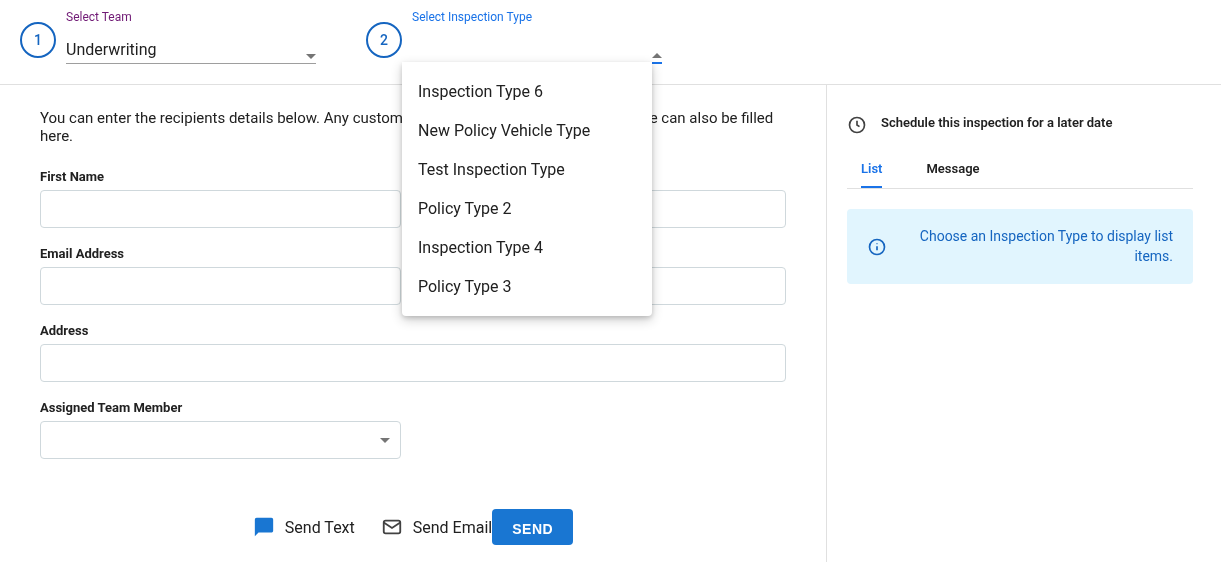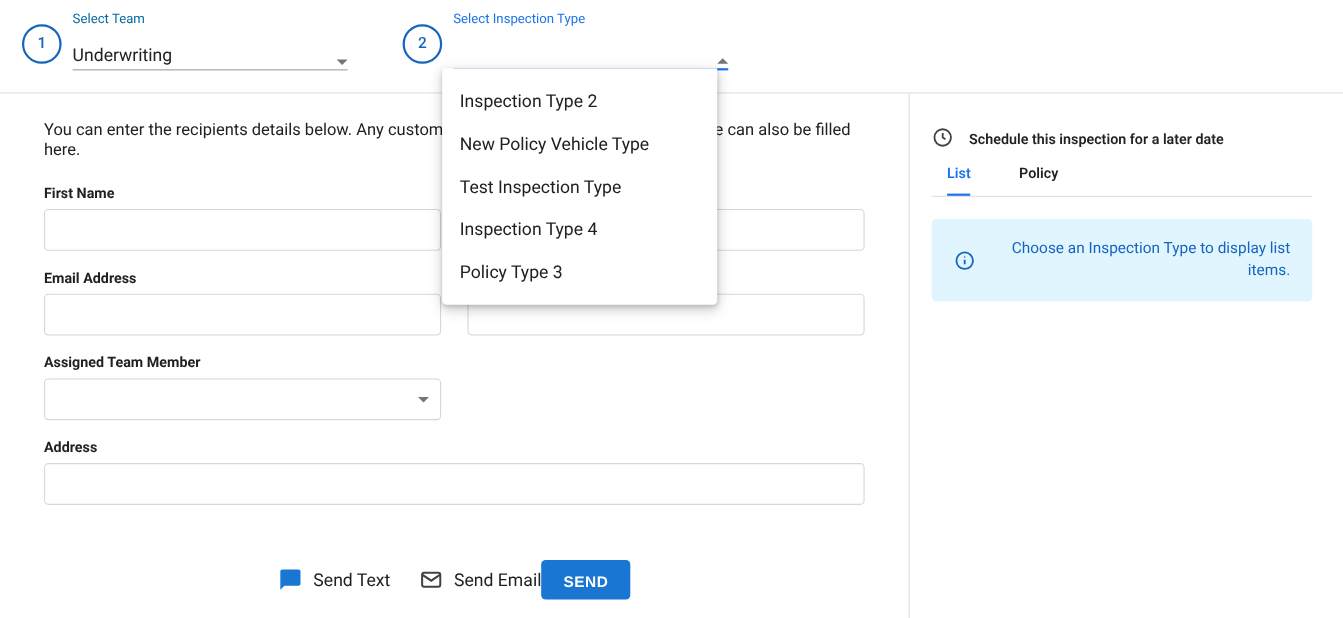--- a/index.html
+++ b/index.html
@@ -37,21 +37,21 @@
     display: flex;
     align-items: center;
     justify-content: center;
     margin-top: 12px;
     margin-right: 10px;
     flex-shrink: 0;
   }
   .step-body { display: flex; flex-direction: column; }
   .step-label {
     font-size: 12px;
-    color: #0369a1;
+    color: #701a75;
     margin-bottom: 4px;
   }
   .step-label.active { color: #1a73e8; }
   .mat-select {
     width: 250px;
     height: 36px;
     display: flex;
     align-items: flex-end;
     justify-content: space-between;
     border-bottom: 1px solid #9e9e9e;
@@ -188,23 +188,23 @@
     cursor: pointer;
   }
 
   
   .right-col {
     flex: 1;
     padding: 30px 28px 20px 20px;
   }
   .schedule-row {
     display: flex;
-    align-items: flex-end;
+    align-items: flex-start;
     gap: 14px;
-    margin-bottom: 16px;
+    margin-bottom: 26px;
   }
   .schedule-row svg { width: 20px; height: 20px; flex-shrink:0; }
   .schedule-row .txt { font-size: 13px; font-weight: 600; color: #212121; }
 
   .tabs {
     display: flex;
     border-bottom: 1px solid #e0e0e0;
     margin-bottom: 20px;
   }
   .tab {
@@ -262,23 +262,24 @@
       <div class="mat-select active">
         <span class="value"></span>
         <span class="caret up"></span>
       </div>
     </div>
   </div>
 
 </div>
 
 <div class="dropdown-panel">
-  <div class="dropdown-item">Inspection Type 2</div>
+  <div class="dropdown-item">Inspection Type 6</div>
   <div class="dropdown-item">New Policy Vehicle Type</div>
   <div class="dropdown-item">Test Inspection Type</div>
+  <div class="dropdown-item">Policy Type 2</div>
   <div class="dropdown-item">Inspection Type 4</div>
   <div class="dropdown-item">Policy Type 3</div>
 </div>
 
 <div class="main">
 
   <div class="left-col">
     <p class="intro">You can enter the recipients details below. Any custom fields assigned to the Inspection Type can also be filled here.</p>
 
     <div class="field-row">
@@ -292,38 +293,38 @@
       </div>
     </div>
 
     <div class="field-row">
       <div class="field half">
         <label class="field-label">Email Address</label>
         <input class="text-input" style="">
       </div>
       <div class="field half">
         <label class="field-label">Phone Number</label>
+        <input class="text-input" style="">
+      </div>
+    </div>
+
+    <div class="field-row">
+      <div class="field">
+        <label class="field-label">Address</label>
         <input class="text-input" style="">
       </div>
     </div>
 
     <div class="field-row">
       <div class="field half">
         <label class="field-label">Assigned Team Member</label>
         <div class="select-input">
           <span></span>
           <span class="caret"></span>
         </div>
-      </div>
-    </div>
-
-    <div class="field-row">
-      <div class="field">
-        <label class="field-label">Address</label>
-        <input class="text-input" style="">
       </div>
     </div>
 
     <div class="action-row">
       <div class="checks">
         <div class="check">
           <svg viewBox="0 0 24 24" fill="#1976d2">
               <path d="M20 2H4c-1.1 0-2 .9-2 2v18l4-4h14c1.1 0 2-.9 2-2V4c0-1.1-.9-2-2-2z"></path>
             </svg>
           <span class="txt">Send Text</span>
@@ -344,21 +345,21 @@
     <div class="schedule-row">
       <svg viewBox="0 0 24 24" fill="none" stroke="#424242" stroke-width="2">
           <circle cx="12" cy="12" r="9"></circle>
           <path d="M12 7v5l3 2"></path>
         </svg>
       <span class="txt">Schedule this inspection for a later date</span>
     </div>
 
     <div class="tabs">
       <div class="tab active">List</div>
-      <div class="tab">Policy</div>
+      <div class="tab">Message</div>
     </div>
 
     <div class="info-panel">
       <svg viewBox="0 0 24 24" fill="none" stroke="#1565c0" stroke-width="2">
           <circle cx="12" cy="12" r="9"></circle>
           <line x1="12" y1="11" x2="12" y2="16"></line>
           <circle cx="12" cy="8" r="0.8" fill="#1565c0" stroke="none"></circle>
         </svg>
       <div class="msg">Choose an Inspection Type to display list items.</div>
     </div>

